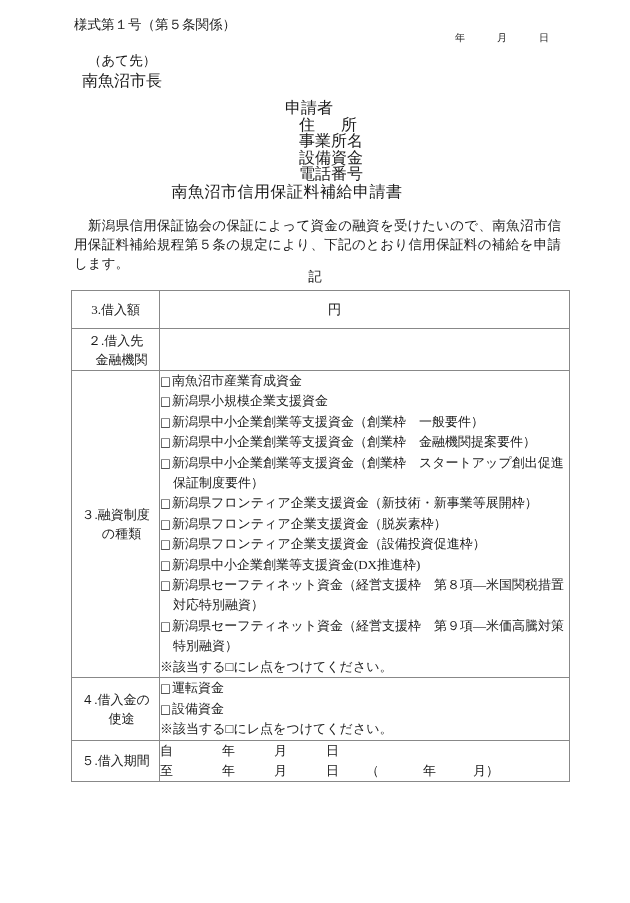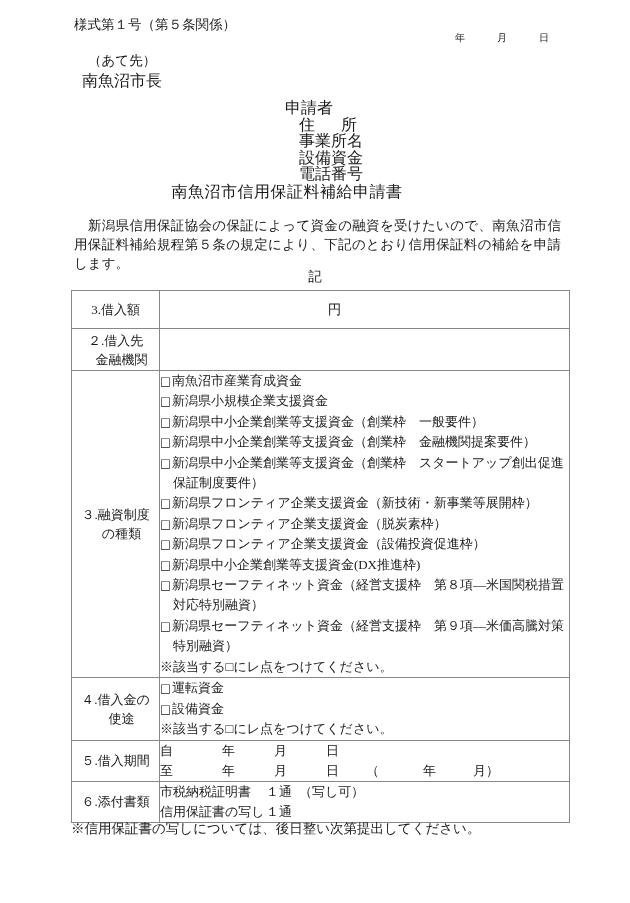--- a/index.html
+++ b/index.html
@@ -290,31 +290,17 @@
             <div class="row">
               <span class="c-lead">自</span><span class="c-y">年</span><span class="c-m">月</span><span class="c-d">日</span>
             </div>
             <div class="row">
               <span class="c-lead">至</span><span class="c-y">年</span><span class="c-m">月</span><span class="c-d">日</span><span class="c-p1">（</span><span class="c-p2">年</span><span>月）</span>
             </div>
           </div>
         </td>
       </tr>
 
-      <tr>
-        <td class="label-cell">６.添付書類</td>
-        <td class="value-cell">
-          <div class="attach">
-            <div class="row">
-              <span class="doc-name">市税納税証明書</span><span>１通</span><span class="sp-sm"></span><span>（写し可）</span>
-            </div>
-            <div class="row">
-              <span class="doc-name">信用保証書の写し</span><span>１通</span>
-            </div>
-          </div>
-        </td>
-      </tr>
     </tbody>
   </table>
 
-  <div class="footnote">※信用保証書の写しについては、後日整い次第提出してください。</div>
 
 </div>
 
 </body></html>

